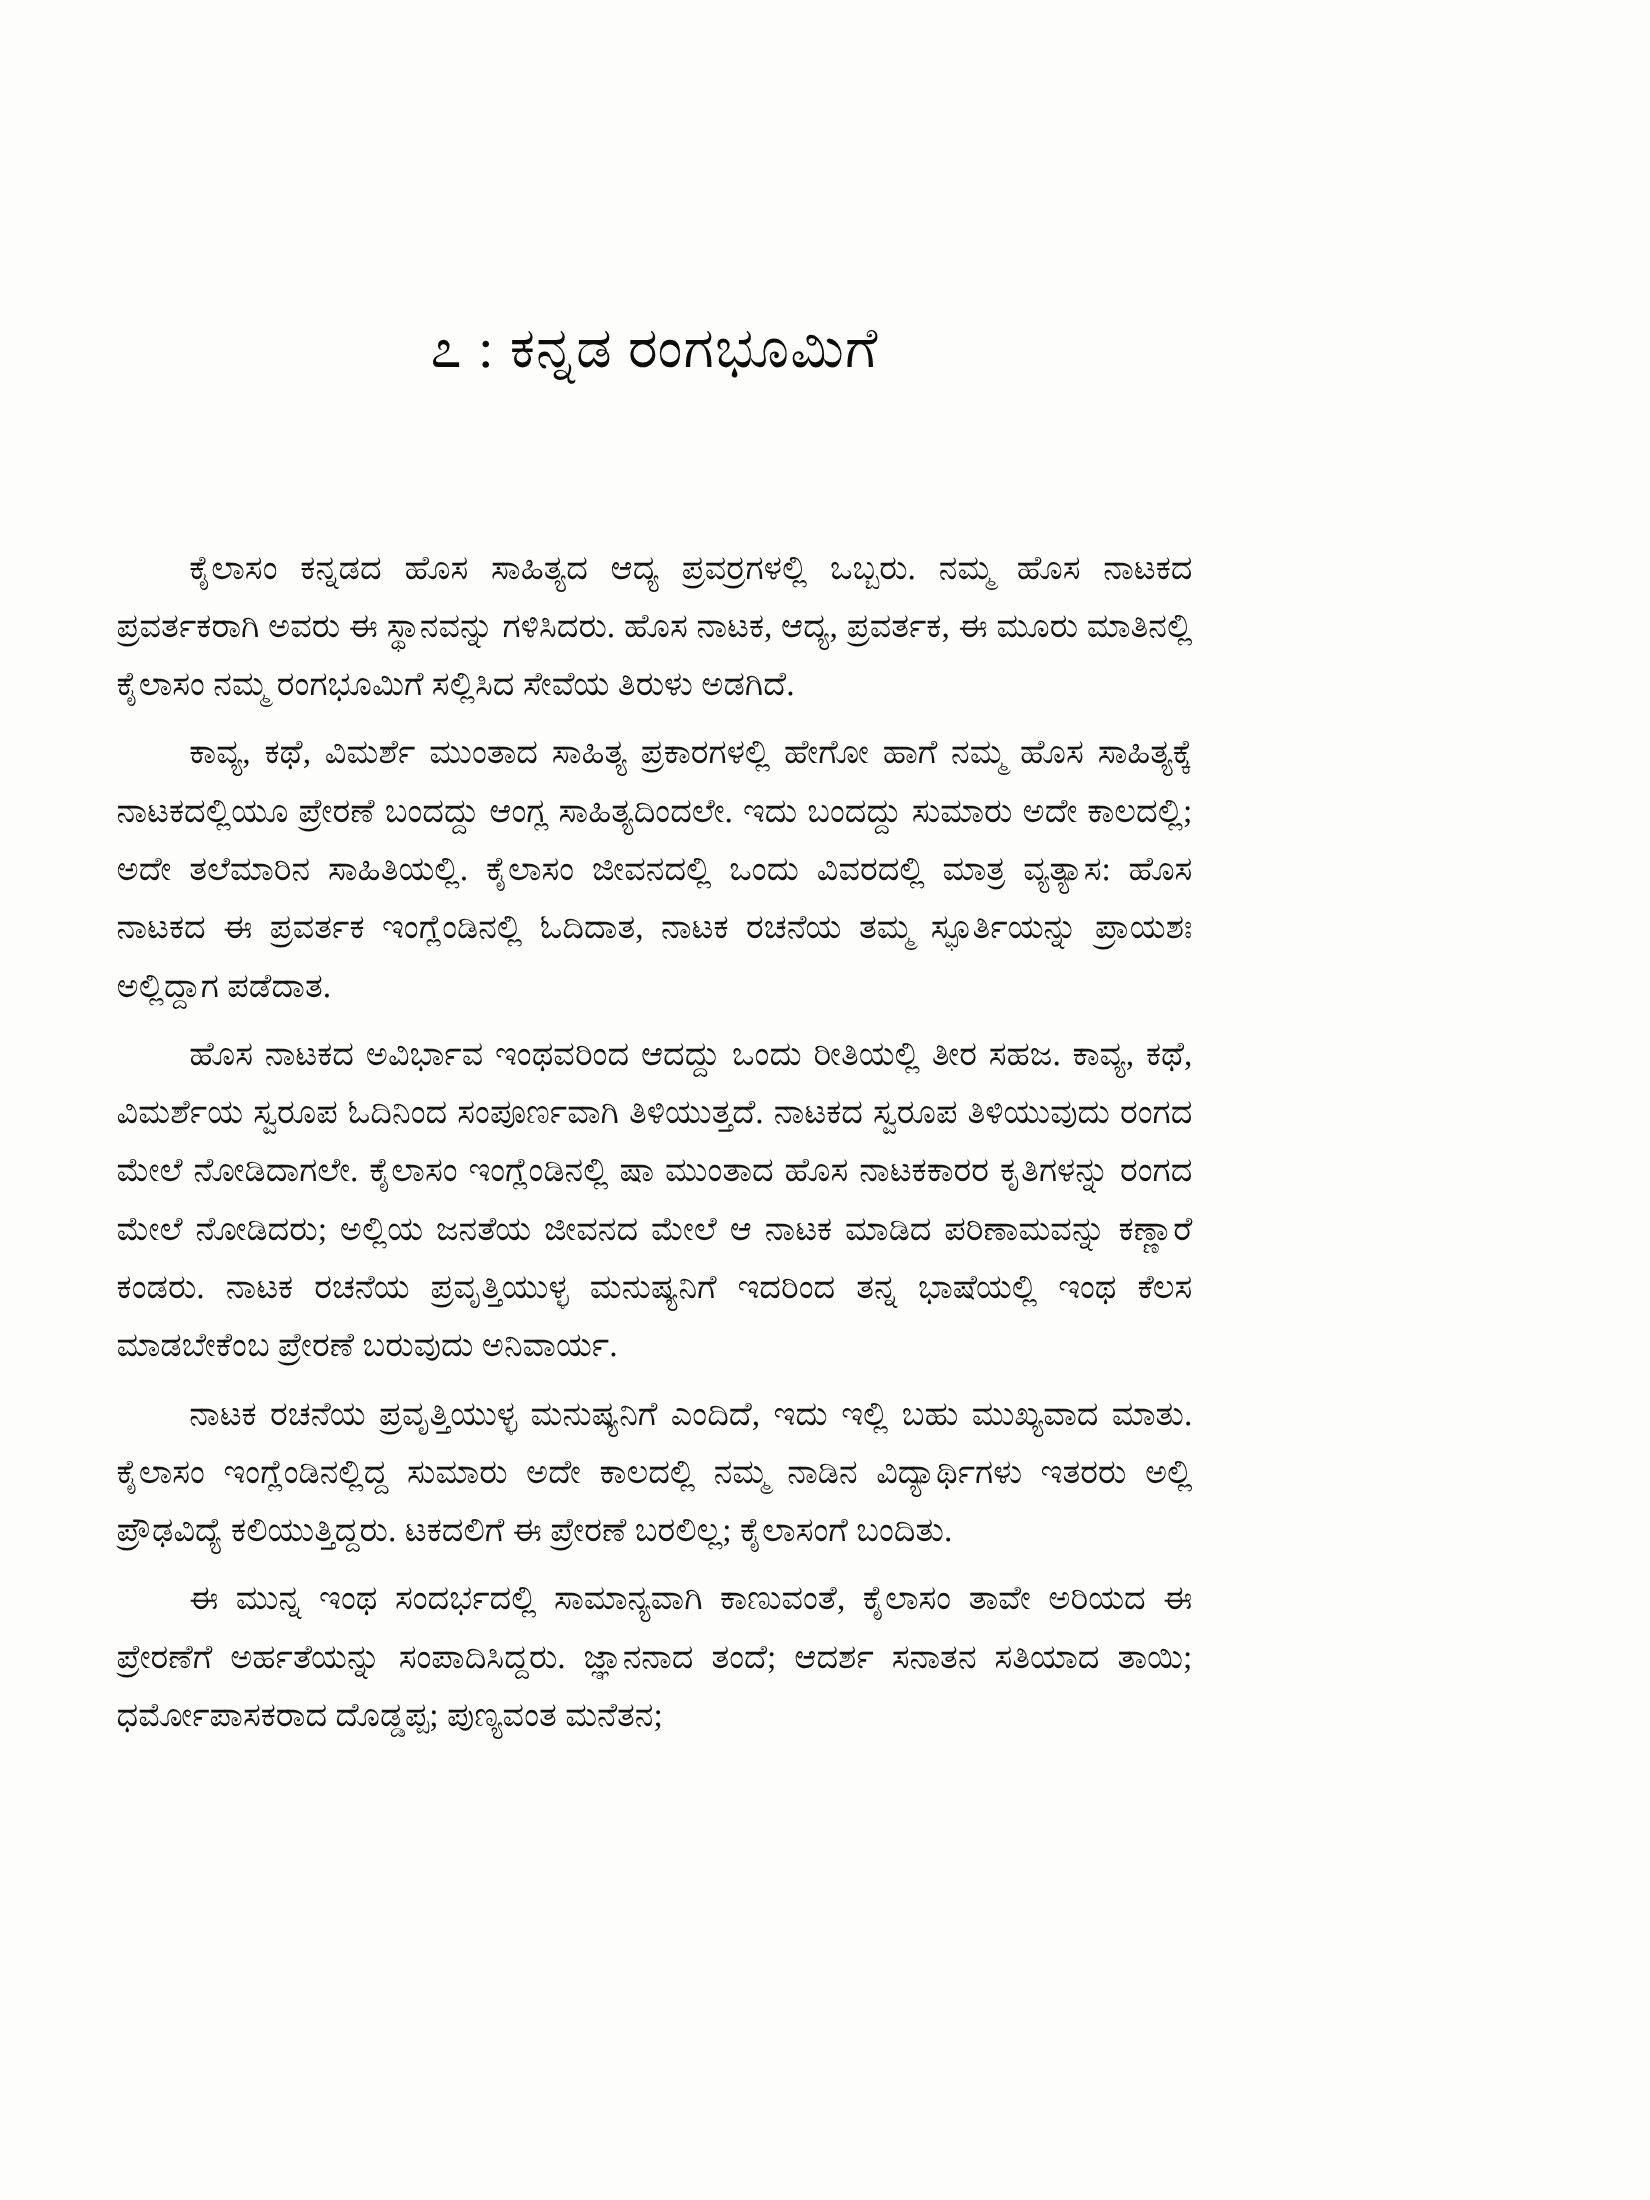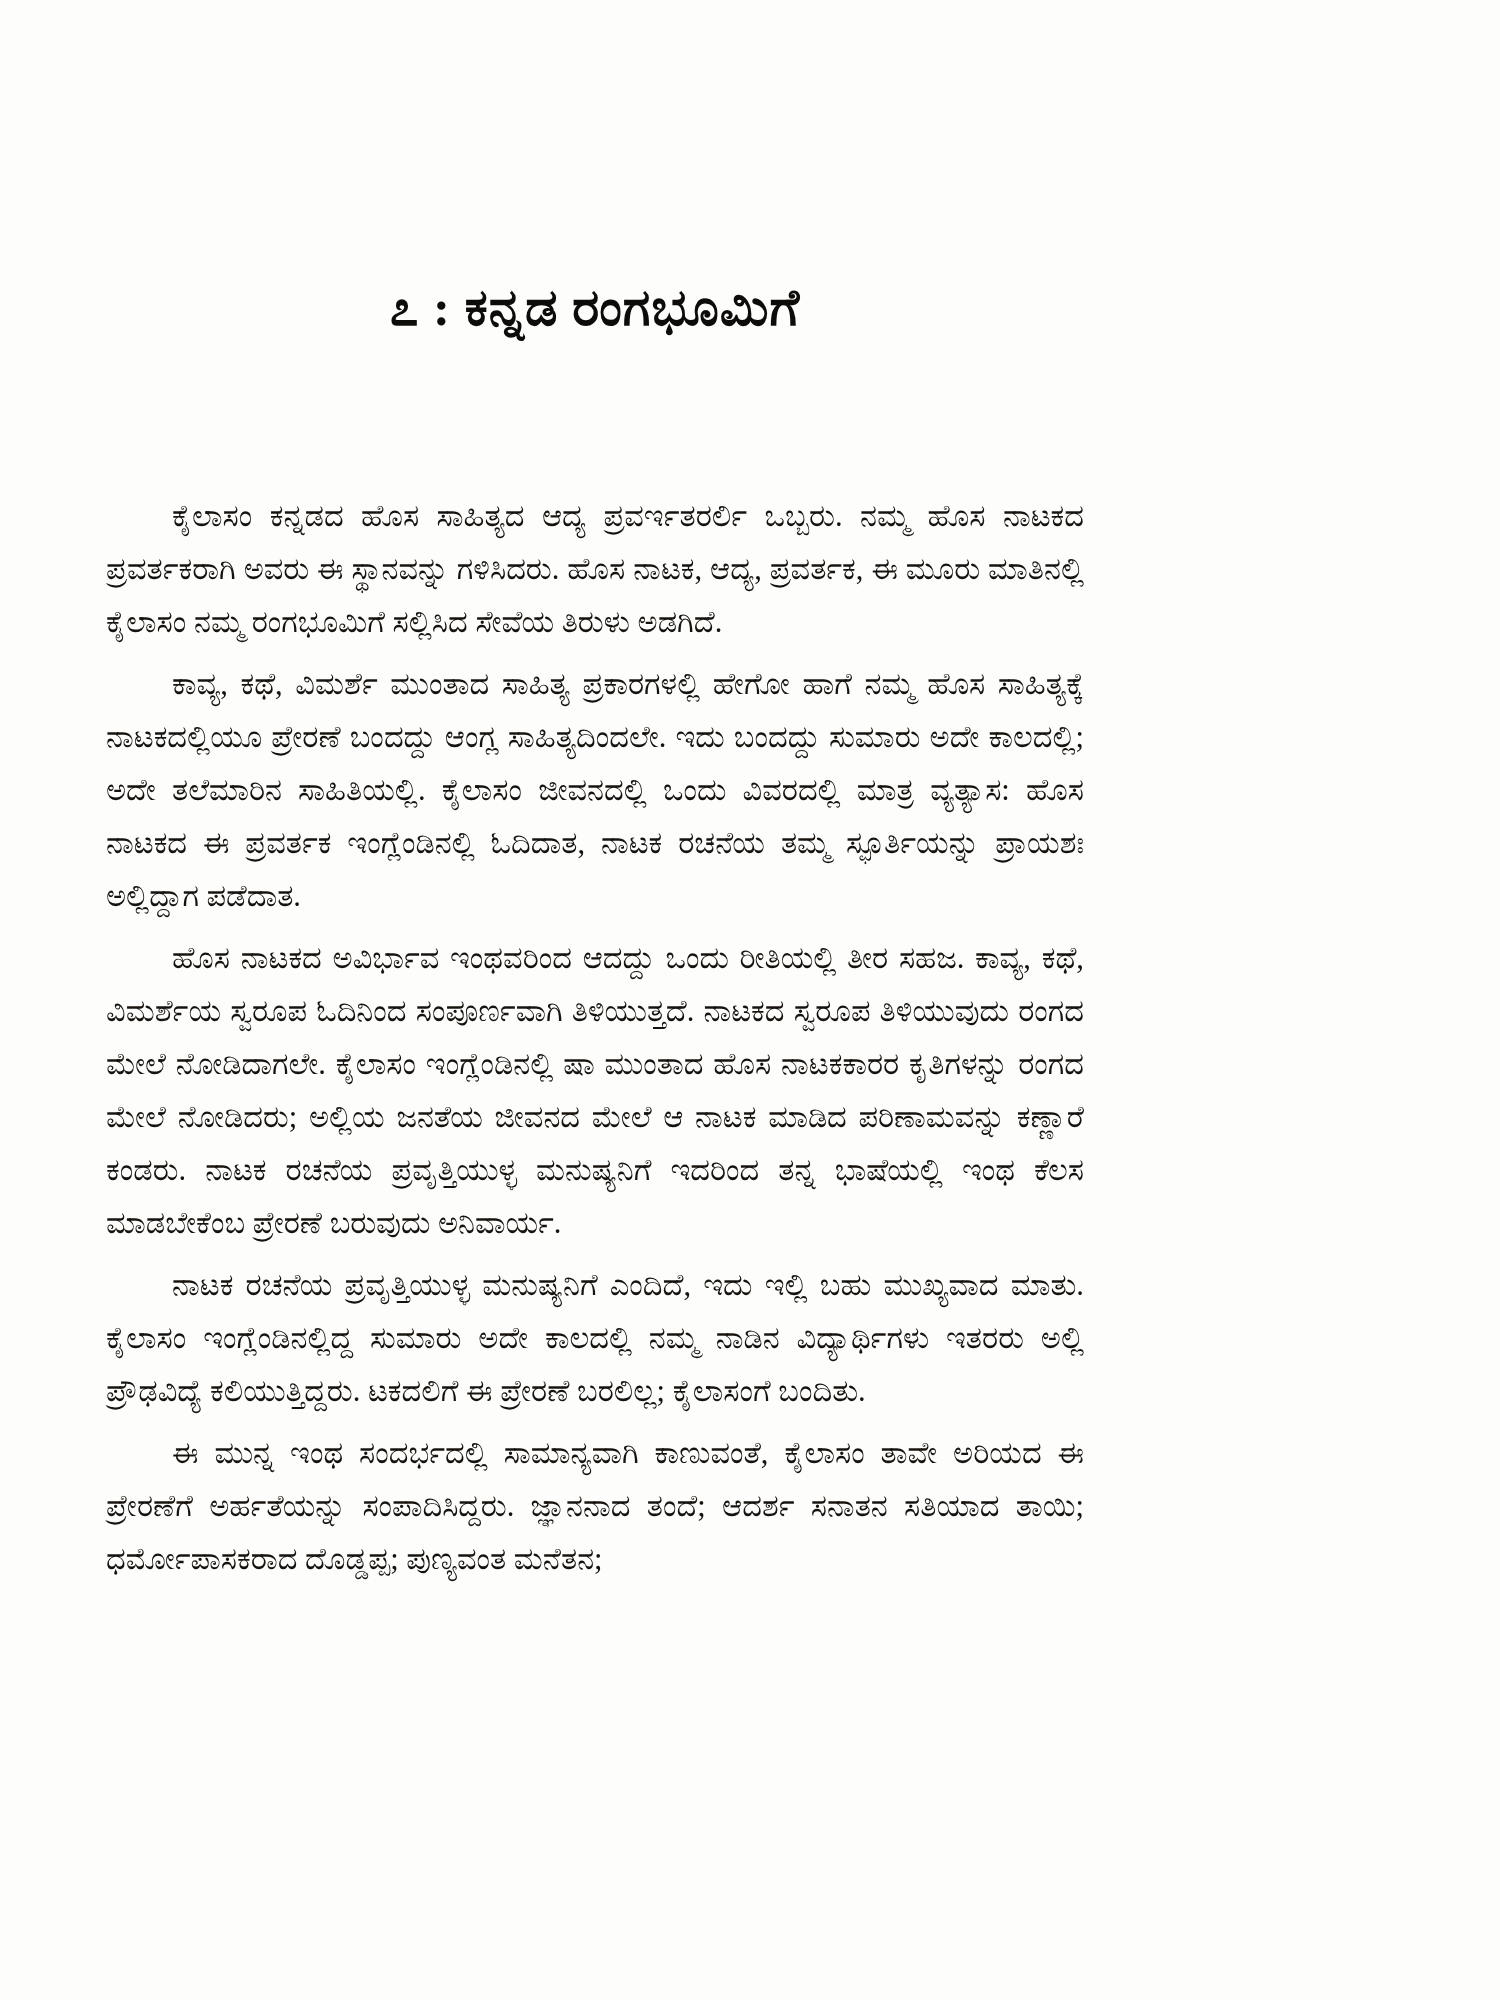--- a/index.html
+++ b/index.html
@@ -38,27 +38,27 @@
   .head-text {
     display: block;
     text-align: center;
     padding-left: 60px;
     white-space: nowrap;
   }
 
   
   .chapter-title {
     position: absolute;
-    top: 264px;
+    top: 274px;
     left: 106px;
     width: 978px;
     margin: 0;
     text-align: center;
     font-size: 51px;
-    font-weight: bold;
+    font-weight: normal;
     line-height: 88px;
     letter-spacing: 1px;
     color: #0e0c09;
   }
   .chapter-title .t-line {
     display: block;
   }
 
   
   .body-text {
@@ -80,20 +80,20 @@
 <body>
 
 <div class="page">
 
 
   <h1 class="chapter-title">
     <span class="t-line">೭ : ಕನ್ನಡ ರಂಗಭೂಮಿಗೆ</span>
   </h1>
 
   <div class="body-text">
-    <p>ಕೈಲಾಸಂ ಕನ್ನಡದ ಹೊಸ ಸಾಹಿತ್ಯದ ಆದ್ಯ ಪ್ರವರ್ಇತರರ್ಲಿ ಒಬ್ಬರು. ನಮ್ಮ ಹೊಸ ನಾಟಕದ ಪ್ರವರ್ತಕರಾಗಿ ಅವರು ಈ ಸ್ಥಾನವನ್ನು ಗಳಿಸಿದರು. ಹೊಸ ನಾಟಕ, ಆದ್ಯ, ಪ್ರವರ್ತಕ, ಈ ಮೂರು ಮಾತಿನಲ್ಲಿ ಕೈಲಾಸಂ ನಮ್ಮ ರಂಗಭೂಮಿಗೆ ಸಲ್ಲಿಸಿದ ಸೇವೆಯ ತಿರುಳು ಅಡಗಿದೆ.</p>
+    <p>ಕೈಲಾಸಂ ಕನ್ನಡದ ಹೊಸ ಸಾಹಿತ್ಯದ ಆದ್ಯ ಪ್ರವರ್ರಗಳಲ್ಲಿ ಒಬ್ಬರು. ನಮ್ಮ ಹೊಸ ನಾಟಕದ ಪ್ರವರ್ತಕರಾಗಿ ಅವರು ಈ ಸ್ಥಾನವನ್ನು ಗಳಿಸಿದರು. ಹೊಸ ನಾಟಕ, ಆದ್ಯ, ಪ್ರವರ್ತಕ, ಈ ಮೂರು ಮಾತಿನಲ್ಲಿ ಕೈಲಾಸಂ ನಮ್ಮ ರಂಗಭೂಮಿಗೆ ಸಲ್ಲಿಸಿದ ಸೇವೆಯ ತಿರುಳು ಅಡಗಿದೆ.</p>
     <p>ಕಾವ್ಯ, ಕಥೆ, ವಿಮರ್ಶೆ ಮುಂತಾದ ಸಾಹಿತ್ಯ ಪ್ರಕಾರಗಳಲ್ಲಿ ಹೇಗೋ ಹಾಗೆ ನಮ್ಮ ಹೊಸ ಸಾಹಿತ್ಯಕ್ಕೆ ನಾಟಕದಲ್ಲಿಯೂ ಪ್ರೇರಣೆ ಬಂದದ್ದು ಆಂಗ್ಲ ಸಾಹಿತ್ಯದಿಂದಲೇ. ಇದು ಬಂದದ್ದು ಸುಮಾರು ಅದೇ ಕಾಲದಲ್ಲಿ; ಅದೇ ತಲೆಮಾರಿನ ಸಾಹಿತಿಯಲ್ಲಿ. ಕೈಲಾಸಂ ಜೀವನದಲ್ಲಿ ಒಂದು ವಿವರದಲ್ಲಿ ಮಾತ್ರ ವ್ಯತ್ಯಾಸ: ಹೊಸ ನಾಟಕದ ಈ ಪ್ರವರ್ತಕ ಇಂಗ್ಲೆಂಡಿನಲ್ಲಿ ಓದಿದಾತ, ನಾಟಕ ರಚನೆಯ ತಮ್ಮ ಸ್ಫೂರ್ತಿಯನ್ನು ಪ್ರಾಯಶಃ ಅಲ್ಲಿದ್ದಾಗ ಪಡೆದಾತ.</p>
     <p>ಹೊಸ ನಾಟಕದ ಅವಿರ್ಭಾವ ಇಂಥವರಿಂದ ಆದದ್ದು ಒಂದು ರೀತಿಯಲ್ಲಿ ತೀರ ಸಹಜ. ಕಾವ್ಯ, ಕಥೆ, ವಿಮರ್ಶೆಯ ಸ್ವರೂಪ ಓದಿನಿಂದ ಸಂಪೂರ್ಣವಾಗಿ ತಿಳಿಯುತ್ತದೆ. ನಾಟಕದ ಸ್ವರೂಪ ತಿಳಿಯುವುದು ರಂಗದ ಮೇಲೆ ನೋಡಿದಾಗಲೇ. ಕೈಲಾಸಂ ಇಂಗ್ಲೆಂಡಿನಲ್ಲಿ ಷಾ ಮುಂತಾದ ಹೊಸ ನಾಟಕಕಾರರ ಕೃತಿಗಳನ್ನು ರಂಗದ ಮೇಲೆ ನೋಡಿದರು; ಅಲ್ಲಿಯ ಜನತೆಯ ಜೀವನದ ಮೇಲೆ ಆ ನಾಟಕ ಮಾಡಿದ ಪರಿಣಾಮವನ್ನು ಕಣ್ಣಾರೆ ಕಂಡರು. ನಾಟಕ ರಚನೆಯ ಪ್ರವೃತ್ತಿಯುಳ್ಳ ಮನುಷ್ಯನಿಗೆ ಇದರಿಂದ ತನ್ನ ಭಾಷೆಯಲ್ಲಿ ಇಂಥ ಕೆಲಸ ಮಾಡಬೇಕೆಂಬ ಪ್ರೇರಣೆ ಬರುವುದು ಅನಿವಾರ್ಯ.</p>
     <p>ನಾಟಕ ರಚನೆಯ ಪ್ರವೃತ್ತಿಯುಳ್ಳ ಮನುಷ್ಯನಿಗೆ ಎಂದಿದೆ, ಇದು ಇಲ್ಲಿ ಬಹು ಮುಖ್ಯವಾದ ಮಾತು. ಕೈಲಾಸಂ ಇಂಗ್ಲೆಂಡಿನಲ್ಲಿದ್ದ ಸುಮಾರು ಅದೇ ಕಾಲದಲ್ಲಿ ನಮ್ಮ ನಾಡಿನ ವಿದ್ಯಾರ್ಥಿಗಳು ಇತರರು ಅಲ್ಲಿ ಪ್ರೌಢವಿದ್ಯೆ ಕಲಿಯುತ್ತಿದ್ದರು. ಟಕದಲಿಗೆ ಈ ಪ್ರೇರಣೆ ಬರಲಿಲ್ಲ; ಕೈಲಾಸಂಗೆ ಬಂದಿತು.</p>
     <p>ಈ ಮುನ್ನ ಇಂಥ ಸಂದರ್ಭದಲ್ಲಿ ಸಾಮಾನ್ಯವಾಗಿ ಕಾಣುವಂತೆ, ಕೈಲಾಸಂ ತಾವೇ ಅರಿಯದ ಈ ಪ್ರೇರಣೆಗೆ ಅರ್ಹತೆಯನ್ನು ಸಂಪಾದಿಸಿದ್ದರು. ಜ್ಞಾನನಾದ ತಂದೆ; ಆದರ್ಶ ಸನಾತನ ಸತಿಯಾದ ತಾಯಿ; ಧರ್ಮೋಪಾಸಕರಾದ ದೊಡ್ಡಪ್ಪ; ಪುಣ್ಯವಂತ ಮನೆತನ;</p>
   </div>
 
 </div>
 
 </body></html>

